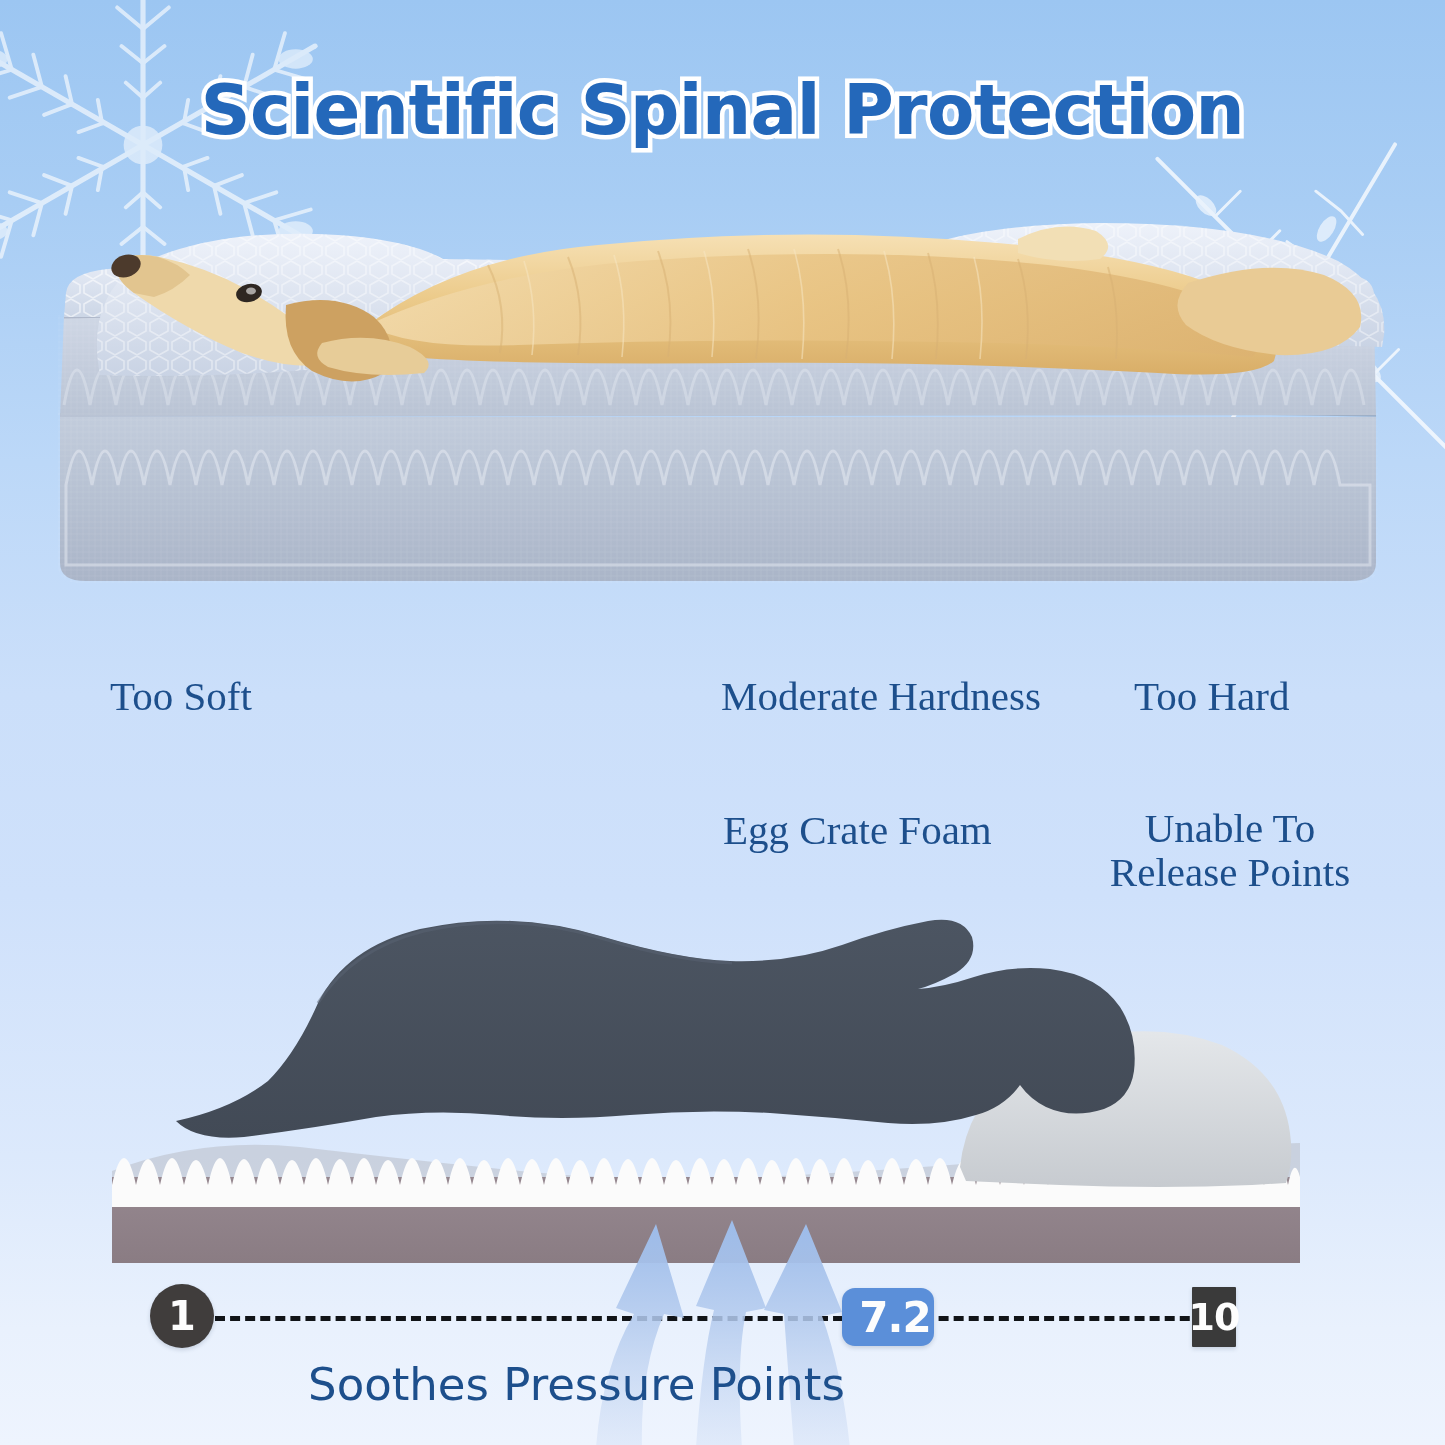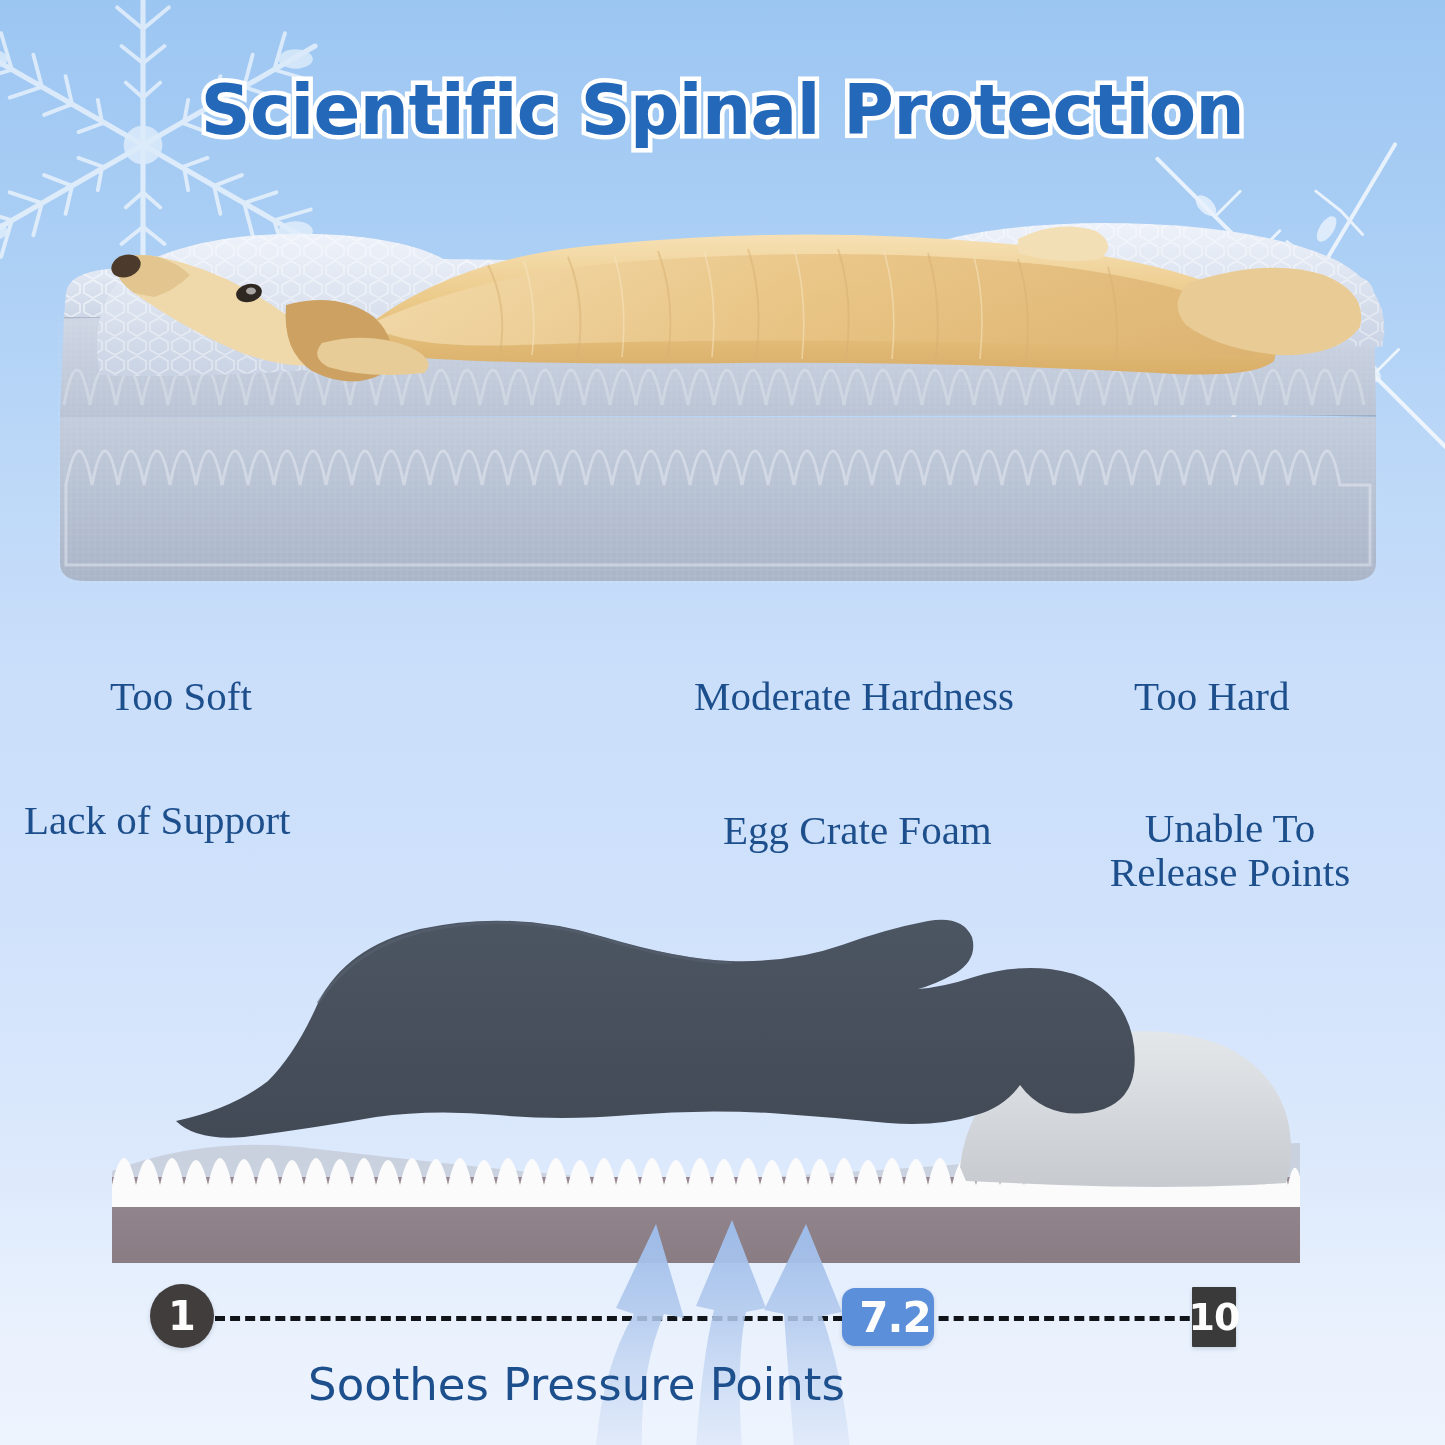--- a/index.html
+++ b/index.html
@@ -239,23 +239,22 @@
 
       <path d="M980 74 Q1020 54 1058 66 Q1080 80 1062 94 Q1020 100 980 88 Z" fill="#f2dfb5"></path>
     </g>
   </svg>
 
   <div class="scale">
     <div class="line"></div>
 
     <div class="lbl top" style="left:110px;top:12px;">Too Soft</div>
     <div class="badge badge-1">1</div>
-    <div class="lbl bot" style="left:24px;top:136px;">Lack of Support</div>
-
-    <div class="lbl top" style="left:694px;top:12px;">Moderate Hardness</div>
+
+    <div class="lbl top" style="left:721px;top:12px;">Moderate Hardness</div>
     <div class="badge badge-72">7.2</div>
     <div class="lbl bot" style="left:723px;top:146px;">Egg Crate Foam</div>
 
     <div class="lbl top" style="left:1134px;top:12px;text-align:center;">Too Hard</div>
     <div class="badge badge-10">10</div>
     <div class="lbl bot two" style="left:1085px;top:146px;width:290px;">
       <span>Unable To</span><br>
       <span>Release Points</span>
     </div>
   </div>

